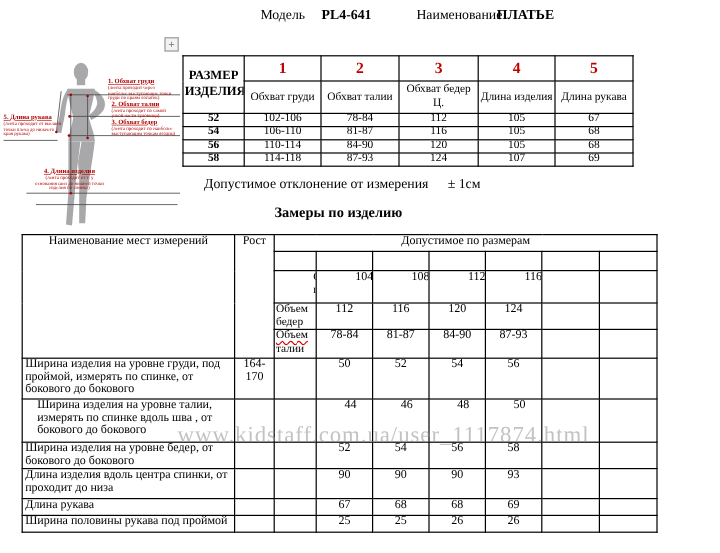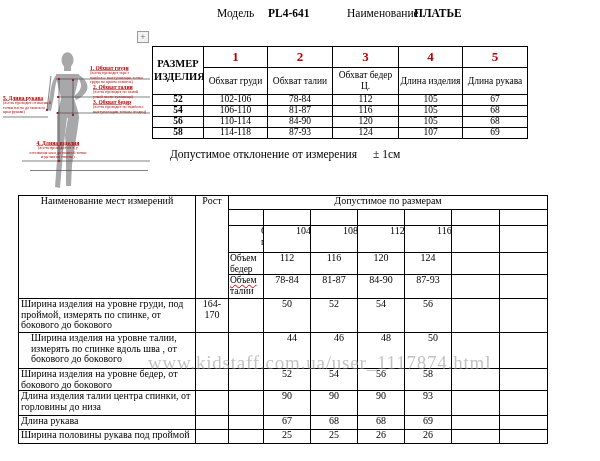--- a/index.html
+++ b/index.html
@@ -188,20 +188,21 @@
       <td>124</td>
       <td>107</td>
       <td>69</td>
     </tr>
   </tbody>
     </table>
 
   <div class="tolerance">
     <span>Допустимое отклонение от измерения</span><span class="val">± 1см</span>
   </div>
+  <div class="sec-title">Замеры по изделию</div>
 
   <table id="measure-table">
     <colgroup>
         <col style="width:177px">
         <col style="width:33px">
         <col style="width:35px">
         <col style="width:47px">
         <col style="width:47px">
         <col style="width:47px">
         <col style="width:47px">
@@ -278,21 +279,21 @@
       <td></td>
       <td></td>
       <td class="ctr">52</td>
       <td class="ctr">54</td>
       <td class="ctr">56</td>
       <td class="ctr">58</td>
       <td class="ctr"></td>
       <td class="ctr"></td>
     </tr>
     <tr class="h24">
-      <td>Длина изделия талии  центра спинки, от горловины  до низа</td>
+      <td>Длина изделия вдоль  центра спинки, от проходит  до низа</td>
       <td></td>
       <td></td>
       <td class="ctr">90</td>
       <td class="ctr">90</td>
       <td class="ctr">90</td>
       <td class="ctr">93</td>
       <td class="ctr"></td>
       <td class="ctr"></td>
     </tr>
     <tr class="h13">

